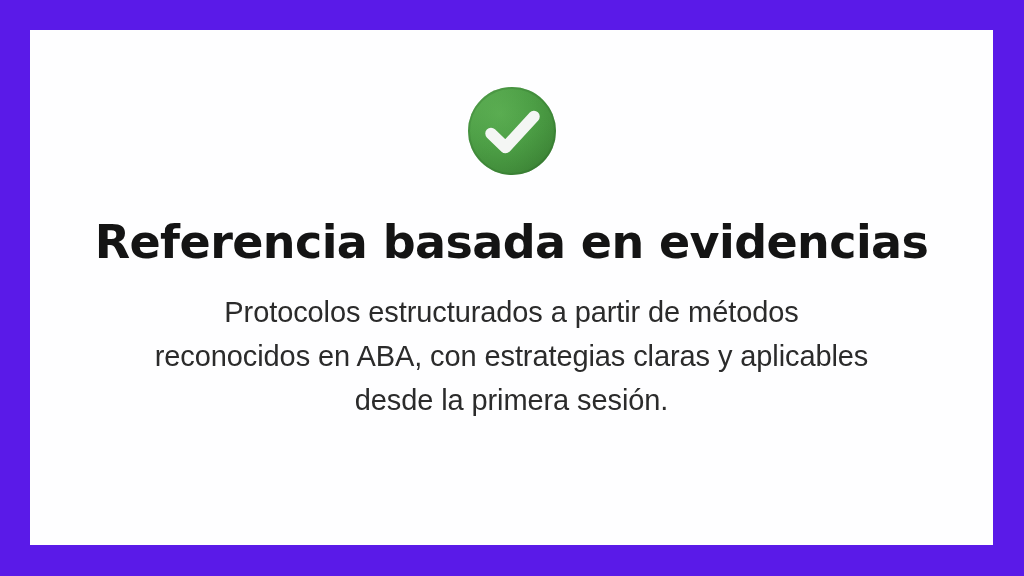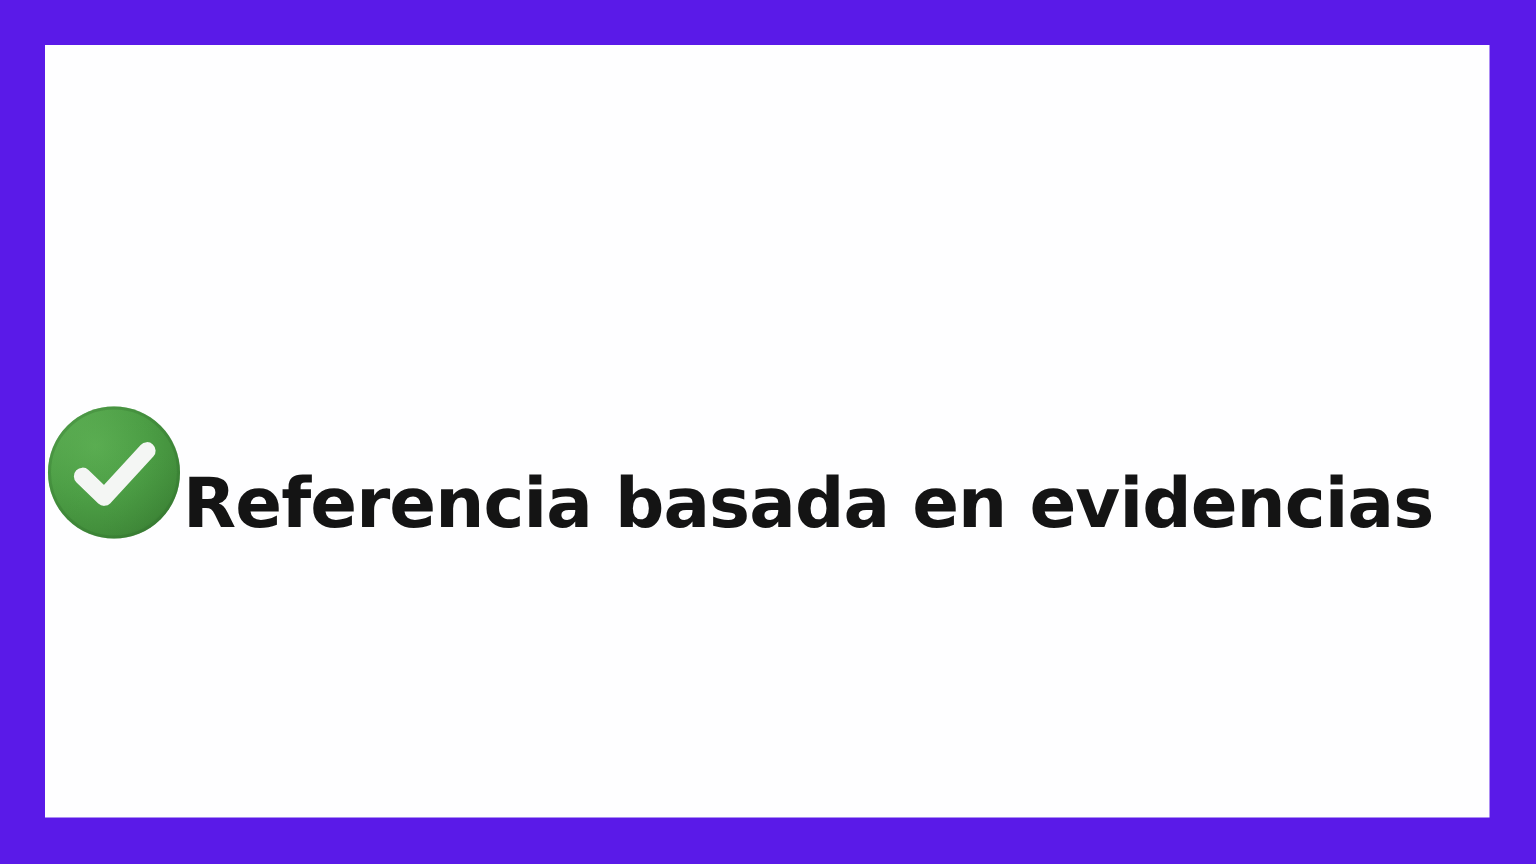--- a/index.html
+++ b/index.html
@@ -24,21 +24,21 @@
     padding: 30px 31px 31px 30px;
   }
 
   .panel {
     position: relative;
     width: 100%;
     height: 100%;
     box-sizing: border-box;
     background: #FEFEFF;
     display: flex;
-    flex-direction: row;
+    flex-direction: column;
     align-items: center;
     justify-content: flex-start;
     padding-top: 55px;
   }
 
   
   .icon-wrap {
     width: 92px;
     height: 92px;
     position: relative;
@@ -106,15 +106,20 @@
         </defs>
         <circle cx="46" cy="46" r="44" fill="url(#gcirc)"></circle>
         <circle cx="46" cy="46" r="44" fill="url(#gedge)"></circle>
         <circle cx="46" cy="46" r="43" fill="none" stroke="#2F6B2A" stroke-opacity="0.28" stroke-width="2"></circle>
         <path d="M25 48.5 L39.5 62.5 L68 31.5" fill="none" stroke="#F4F6F4" stroke-width="11.5" stroke-linecap="round" stroke-linejoin="round"></path>
       </svg>
     </div>
 
     <h1 class="headline">Referencia basada en evidencias</h1>
 
+    <p class="body-copy">
+      <span class="line">Protocolos estructurados a partir de métodos</span>
+      <span class="line">reconocidos en ABA, con estrategias claras y aplicables</span>
+      <span class="line">desde la primera sesión.</span>
+    </p>
 
   </div>
 </div>
 
 </body></html>

